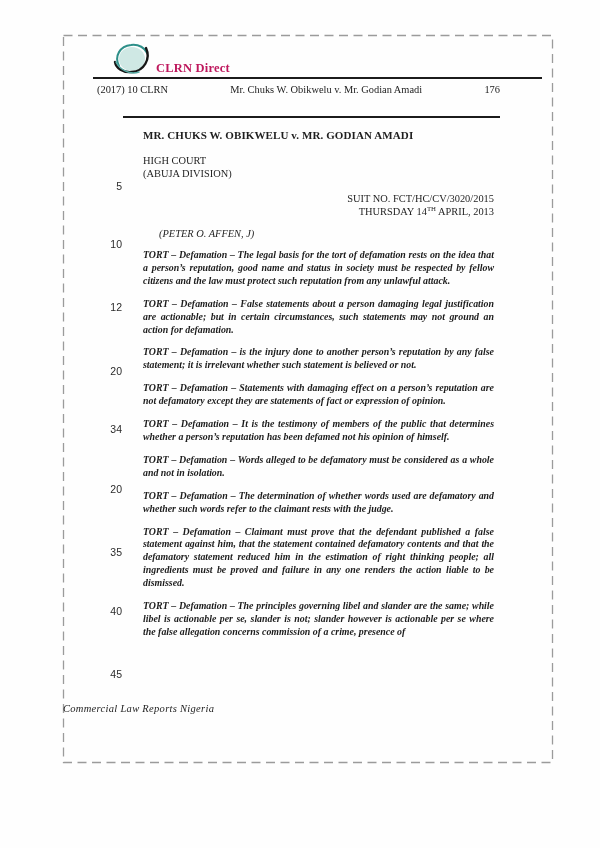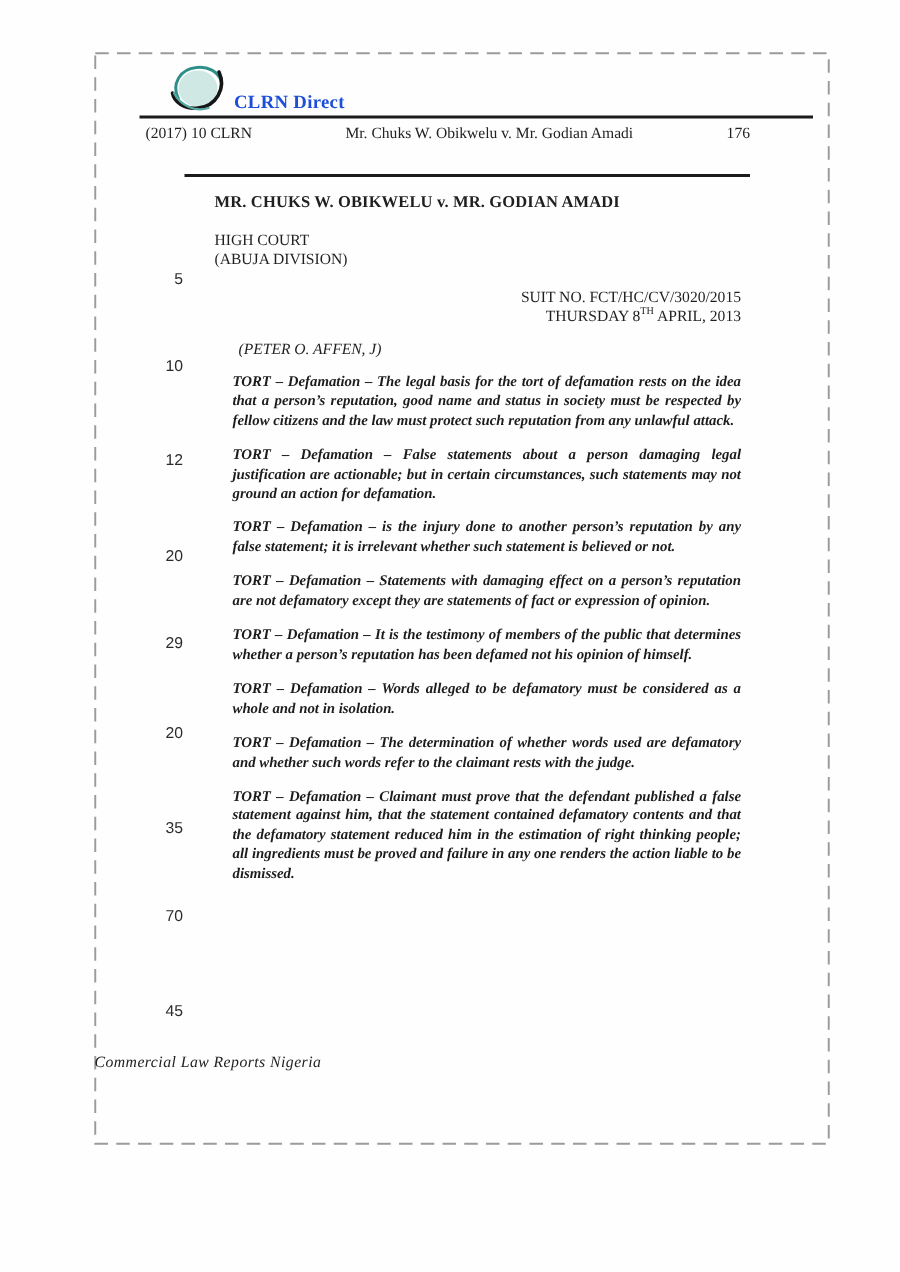--- a/index.html
+++ b/index.html
@@ -4,39 +4,39 @@
 <style>
   html,body{margin:0;padding:0;}
   body{
     width:600px;height:848px;background:#fefefe;position:relative;
     font-family:"Liberation Serif",serif;color:#1f1f1f;overflow:hidden;
   }
   .border-svg{position:absolute;left:0;top:0;}
   .logo{position:absolute;left:110px;top:38px;}
   .brand{
     position:absolute;left:156px;top:61px;
-    font-size:12.5px;font-weight:bold;color:#1d4ed8;letter-spacing:.2px;
+    font-size:12.5px;font-weight:bold;color:#be185d;letter-spacing:.2px;
   }
   .rule1{position:absolute;left:93px;top:77px;width:449px;height:2px;background:#1b1b1b;}
   .header-row{
     position:absolute;left:97px;top:84px;width:403px;
     display:flex;justify-content:space-between;align-items:baseline;
     font-size:10.4px;color:#222;
   }
   .header-center{flex:1;text-align:center;}
   .rule2{position:absolute;left:123px;top:116px;width:377px;height:2px;background:#1b1b1b;}
   .content{position:absolute;left:143px;top:129px;width:351px;}
   .case-title{font-weight:bold;font-size:11px;margin:0 0 13px 0;letter-spacing:.1px;}
   .court-block{font-size:10.4px;line-height:13px;}
   .suit-block{text-align:right;font-size:10.4px;line-height:13px;margin-top:12px;}
   .suit-block sup{font-size:6.8px;vertical-align:super;line-height:0;}
   .judge{font-style:italic;font-size:10.4px;margin:10px 0 3px 16px;}
   .headnote{
     font-weight:bold;font-style:italic;font-size:9.9px;line-height:12.9px;
-    text-align:justify;margin:10px 0 0 12px;color:#1c1c1c;
+    text-align:justify;margin:10px 0 0 0;color:#1c1c1c;
   }
   .line-num{
     position:absolute;left:98px;width:24px;text-align:right;
     font-family:"Liberation Sans",sans-serif;font-size:10.5px;color:#2b2b2b;
   }
   .footer{
     position:absolute;left:63px;top:703px;width:489px;
     font-style:italic;font-size:10.5px;color:#222;letter-spacing:.3px;
   }
 </style>
@@ -69,38 +69,39 @@
 <div class="content">
   <p class="case-title">MR. CHUKS W. OBIKWELU v. MR. GODIAN AMADI</p>
 
   <div class="court-block">
     <div>HIGH COURT</div>
     <div>(ABUJA DIVISION)</div>
   </div>
 
   <div class="suit-block">
     <div>SUIT NO. FCT/HC/CV/3020/2015</div>
-    <div><span>THURSDAY 8</span><sup>TH</sup><span> APRIL, 2013</span></div>
+    <div><span>THURSDAY 14</span><sup>TH</sup><span> APRIL, 2013</span></div>
   </div>
 
   <p class="judge">(PETER O. AFFEN, J)</p>
 
   <p class="headnote">TORT – Defamation – The legal basis for the tort of defamation rests on the idea that a person’s reputation, good name and status in society must be respected by fellow citizens and the law must protect such reputation from any unlawful attack.</p>
   <p class="headnote">TORT – Defamation – False statements about a person damaging legal justification are actionable; but in certain circumstances, such statements may not ground an action for defamation.</p>
   <p class="headnote">TORT – Defamation – is the injury done to another person’s reputation by any false statement; it is irrelevant whether such statement is believed or not.</p>
   <p class="headnote">TORT – Defamation – Statements with damaging effect on a person’s reputation are not defamatory except they are statements of fact or expression of opinion.</p>
   <p class="headnote">TORT – Defamation – It is the testimony of members of the public that determines whether a person’s reputation has been defamed not his opinion of himself.</p>
   <p class="headnote">TORT – Defamation – Words alleged to be defamatory must be considered as a whole and not in isolation.</p>
   <p class="headnote">TORT – Defamation – The determination of whether words used are defamatory and whether such words refer to the claimant rests with the judge.</p>
   <p class="headnote">TORT – Defamation – Claimant must prove that the defendant published a false statement against him, that the statement contained defamatory contents and that the defamatory statement reduced him in the estimation of right thinking people; all ingredients must be proved and failure in any one renders the action liable to be dismissed.</p>
+  <p class="headnote">TORT – Defamation – The principles governing libel and slander are the same; while libel is actionable per se, slander is not; slander however is actionable per se where the false allegation concerns commission of a crime, presence of</p>
 </div>
 
 <span class="line-num" style="top:180px">5</span>
 <span class="line-num" style="top:238px">10</span>
 <span class="line-num" style="top:301px">12</span>
 <span class="line-num" style="top:365px">20</span>
-<span class="line-num" style="top:423px">29</span>
+<span class="line-num" style="top:423px">34</span>
 <span class="line-num" style="top:483px">20</span>
 <span class="line-num" style="top:546px">35</span>
-<span class="line-num" style="top:605px">70</span>
+<span class="line-num" style="top:605px">40</span>
 <span class="line-num" style="top:668px">45</span>
 
 <div class="footer">Commercial Law Reports Nigeria</div>
 
 </body></html>

